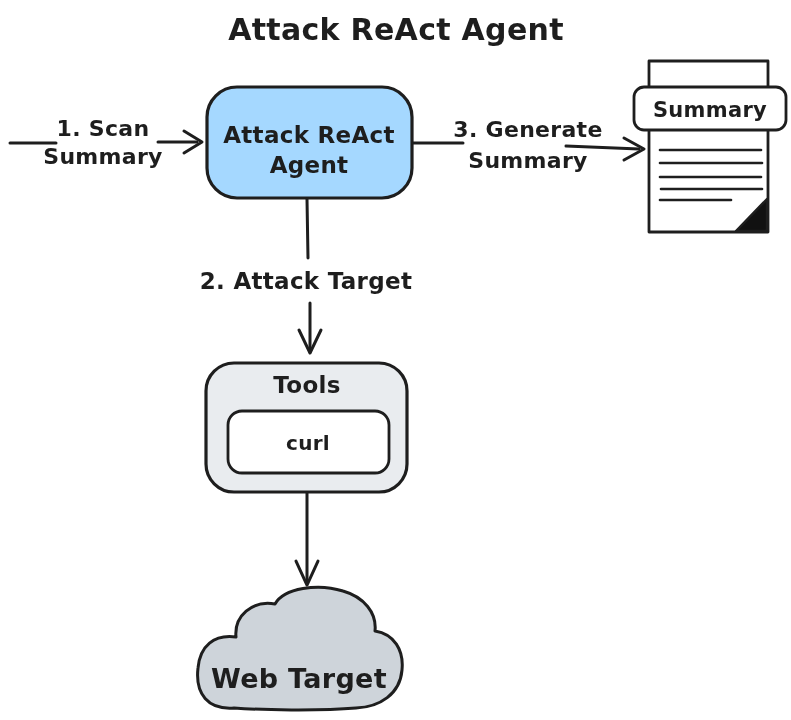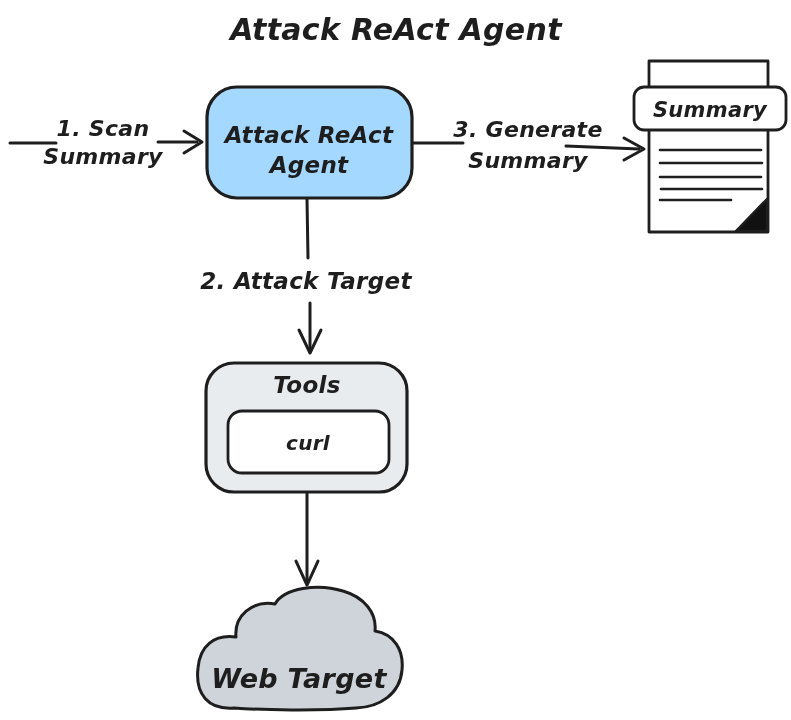--- a/index.html
+++ b/index.html
@@ -2,21 +2,20 @@
 <html><head>
 <meta charset="utf-8">
 <style>
   html, body { margin: 0; padding: 0; background: #ffffff; }
   .canvas {
     position: relative;
     width: 791px;
     height: 720px;
     background: #ffffff;
     overflow: hidden;
-    font-style: italic;
   }
   svg text {
     font-family: "DejaVu Sans", "Liberation Sans", sans-serif;
     font-weight: 700;
     stroke: none;
     text-anchor: middle;
     letter-spacing: 0.3px;
   }
   .t31 { font-size: 30px; }
   .t24 { font-size: 23px; }

